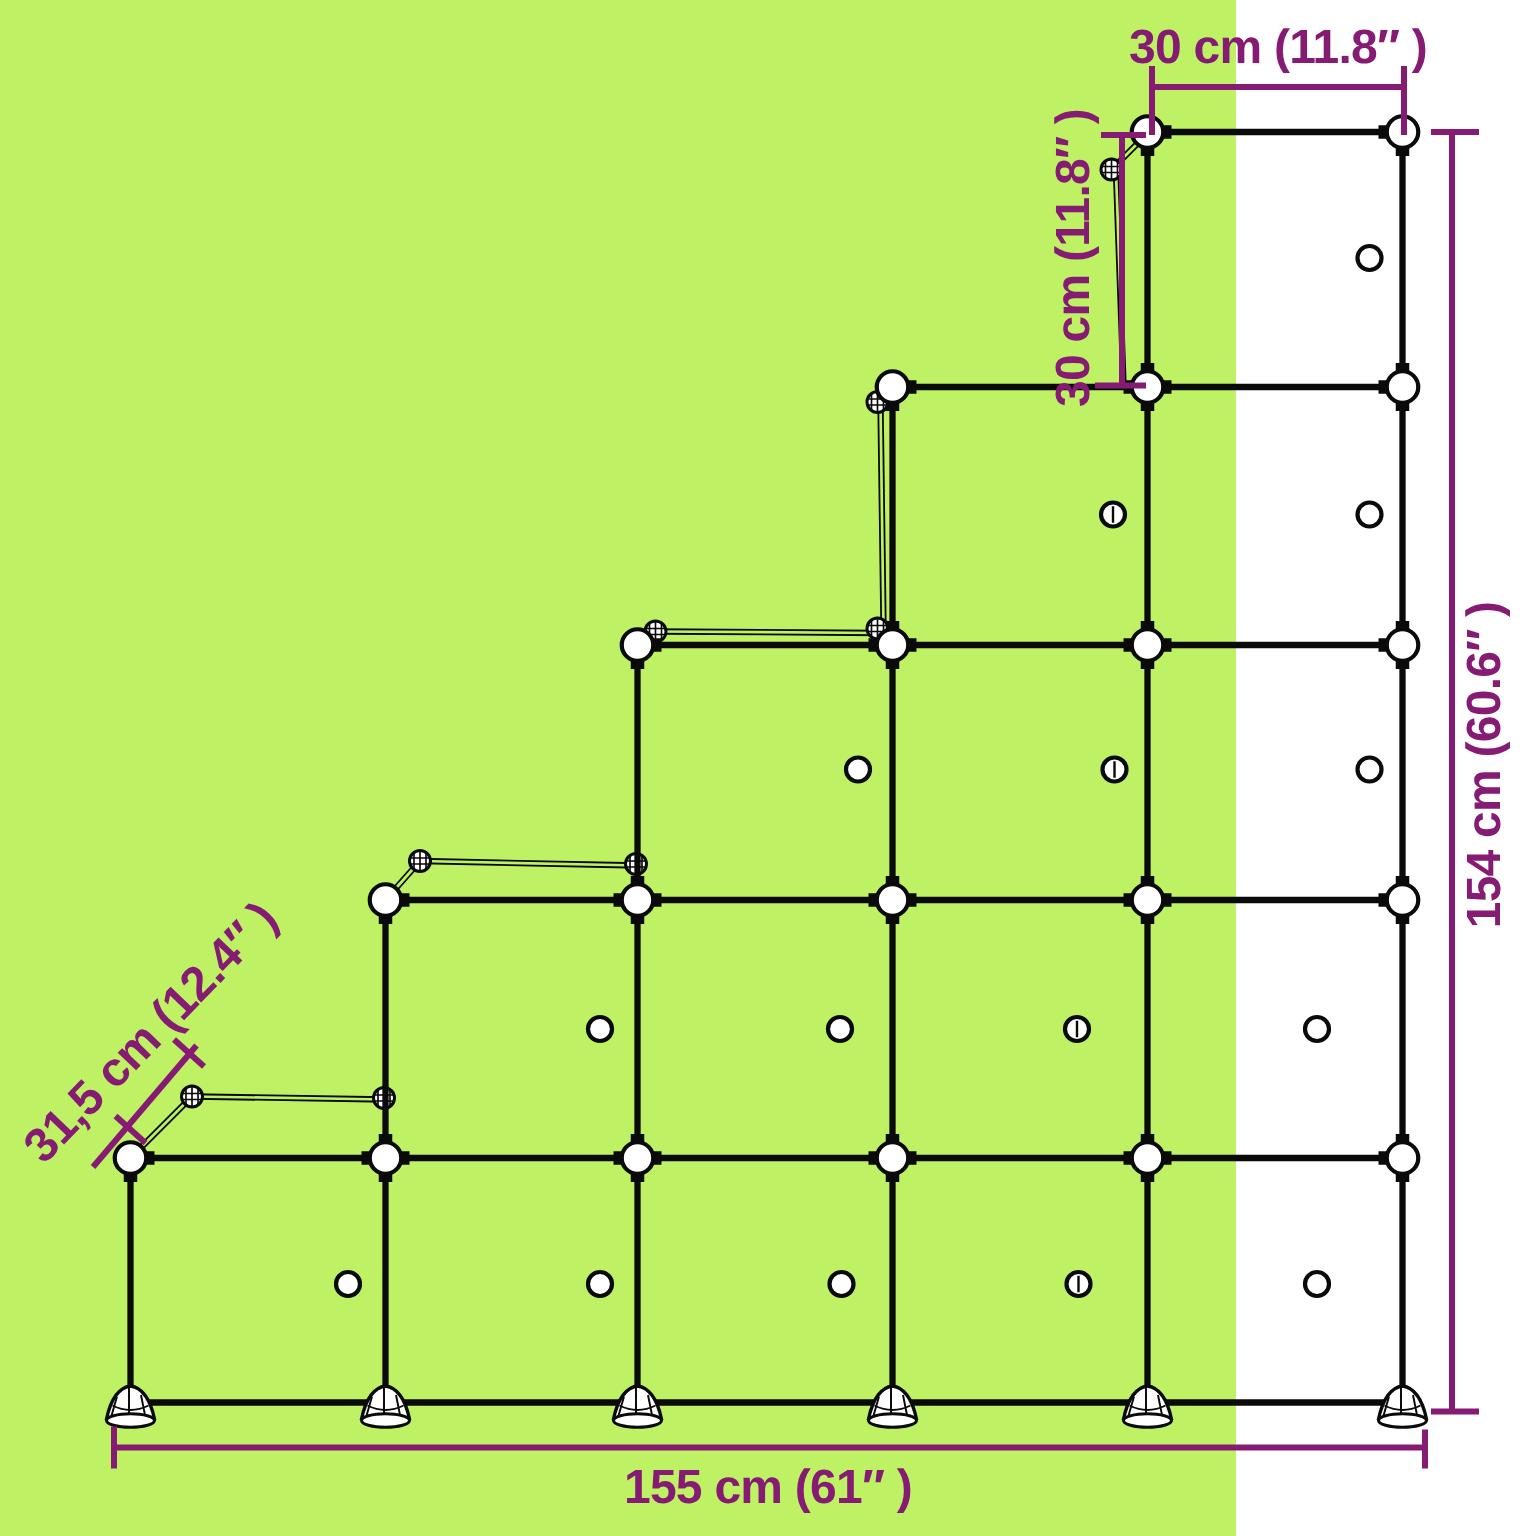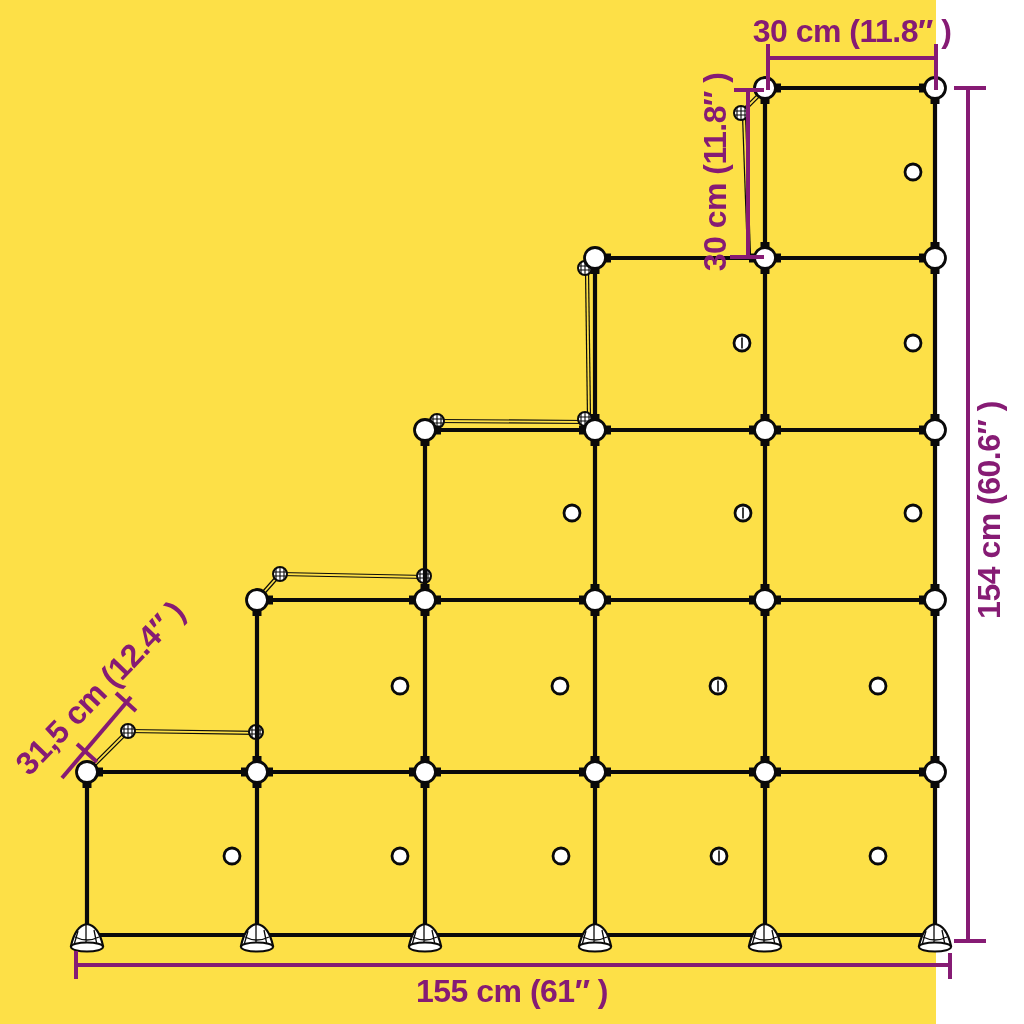--- a/index.html
+++ b/index.html
@@ -1,17 +1,17 @@
 <!DOCTYPE html>
 <html><head>
 <meta charset="utf-8">
 <title>Diagram</title>
 <style>
   html,body{margin:0;padding:0;background:#ffffff;}
-  .stage{width:936px;height:1024px;position:relative;background:#fde047;}
+  .stage{width:824px;height:1024px;position:relative;background:#bef264;}
   .dim{
     font-family:"Liberation Sans","DejaVu Sans",sans-serif;
     font-weight:700;
     font-size:32px;
     letter-spacing:-0.5px;
   }
 </style>
 </head>
 <body>
 

